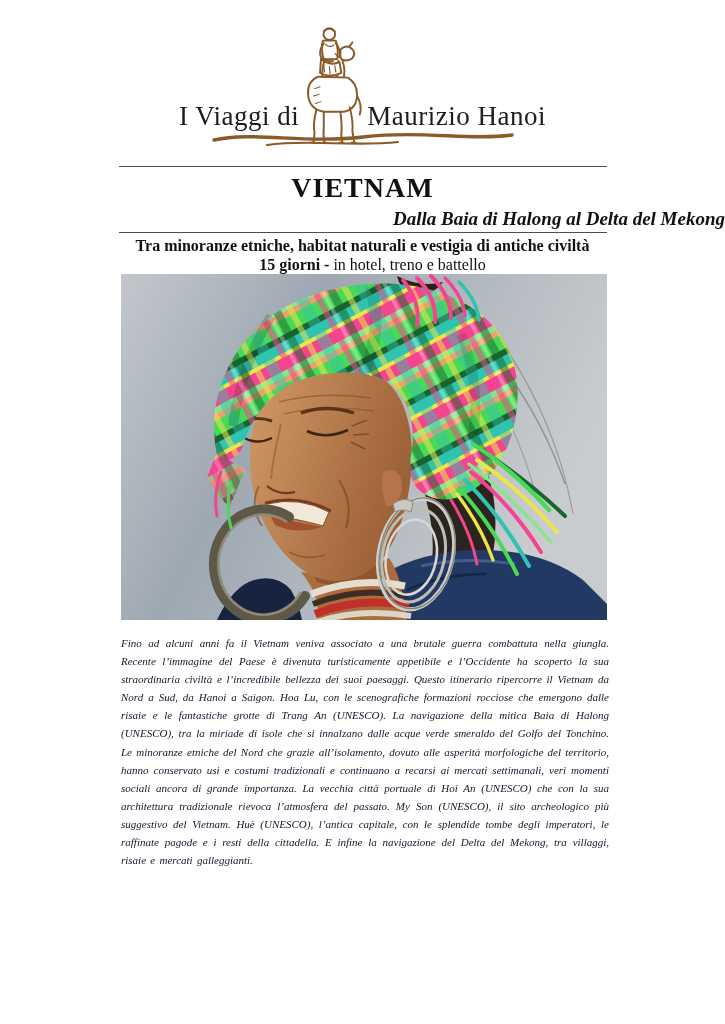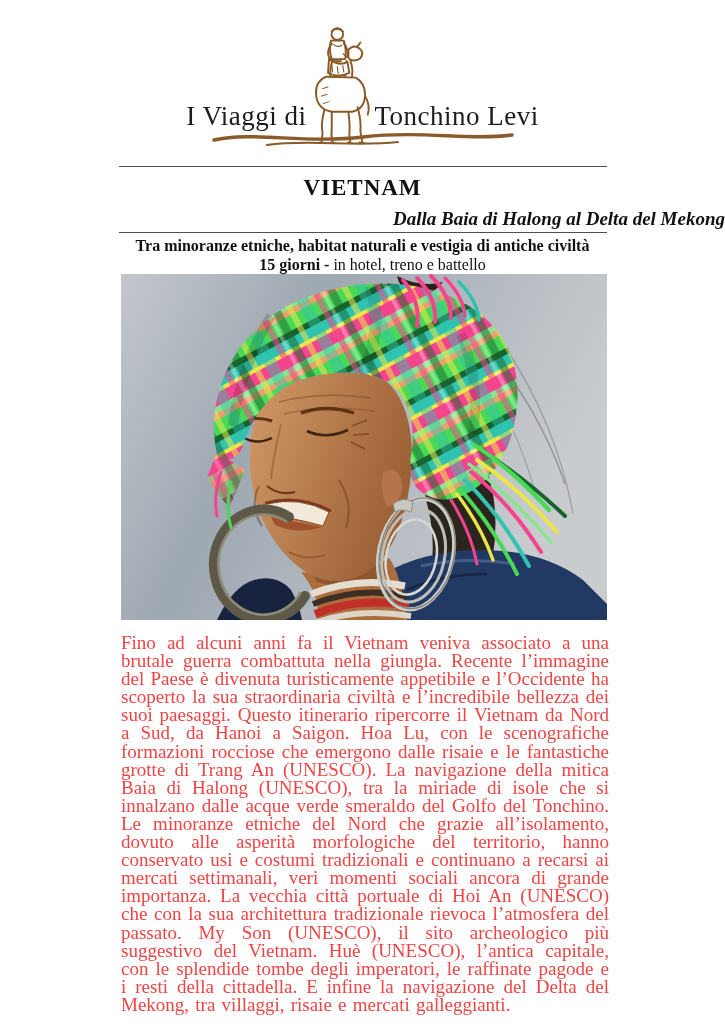--- a/index.html
+++ b/index.html
@@ -47,21 +47,21 @@
     border-top: 1.4px solid #4d4d4d;
   }
   .rule-1 { top: 166px; }
   .rule-2 { top: 232px; }
 
   
   .title {
     position: absolute;
     top: 169px; left: 0; right: 0;
     text-align: center;
-    font-size: 23px;
+    font-size: 28px;
     font-weight: bold;
     letter-spacing: 1px;
     line-height: 38px;
   }
   .subtitle {
     position: absolute;
     top: 207px; left: 0; right: 0;
     text-align: right;
     font-size: 19px;
     font-weight: bold;
@@ -93,25 +93,26 @@
     width: 486px; height: 346px;
     overflow: hidden;
   }
   .photo svg { display: block; width: 100%; height: 100%; }
 
   
   .body-text {
     position: absolute;
     left: 121px; top: 634px;
     width: 488px;
-    font-size: 19px;
+    font-size: 11px;
+    font-style: italic;
     line-height: 18.1px;
     text-align: justify;
     word-spacing: 1.5px;
-    color: #ef4444;
+    color: #0f172a;
   }
 </style>
 </head>
 <body>
 
 <div class="page">
 
   <div class="logo-lockup">
     <span class="logo-text">I Viaggi di</span>
     <svg class="logo-camel" viewBox="0 0 80 132" aria-hidden="true">
@@ -143,21 +144,21 @@
 
         <path d="M66,78 Q72,88 69,98"></path>
 
         <path d="M22,93 Q18,108 20,118 L19,128"></path>
         <path d="M30,95 L30,112 Q29,121 31,128"></path>
         <path d="M48,95 Q50,110 49,120 L50,128"></path>
         <path d="M58,90 Q62,104 61,116 L63,128"></path>
         <path d="M17,128 L22,129 M29,128 L34,129 M47,128 L52,129 M60,128 L66,129" stroke-width="1.6"></path>
       </g>
     </svg>
-    <span class="logo-text">Tonchino Levi</span>
+    <span class="logo-text">Maurizio Hanoi</span>
   </div>
   <div class="logo-swoosh">
     <svg viewBox="0 0 304 22" aria-hidden="true">
       <path d="M3,14 C42,5 92,18 152,11 C212,4 258,15 301,9" stroke="#8a5a28" stroke-width="3.4" fill="none" stroke-linecap="round"></path>
       <path d="M56,19 C96,13 142,21 187,16" stroke="#8a5a28" stroke-width="2.1" fill="none" stroke-linecap="round"></path>
     </svg>
   </div>
 
   <div class="rule rule-1"></div>
   <div class="rule rule-2"></div>

